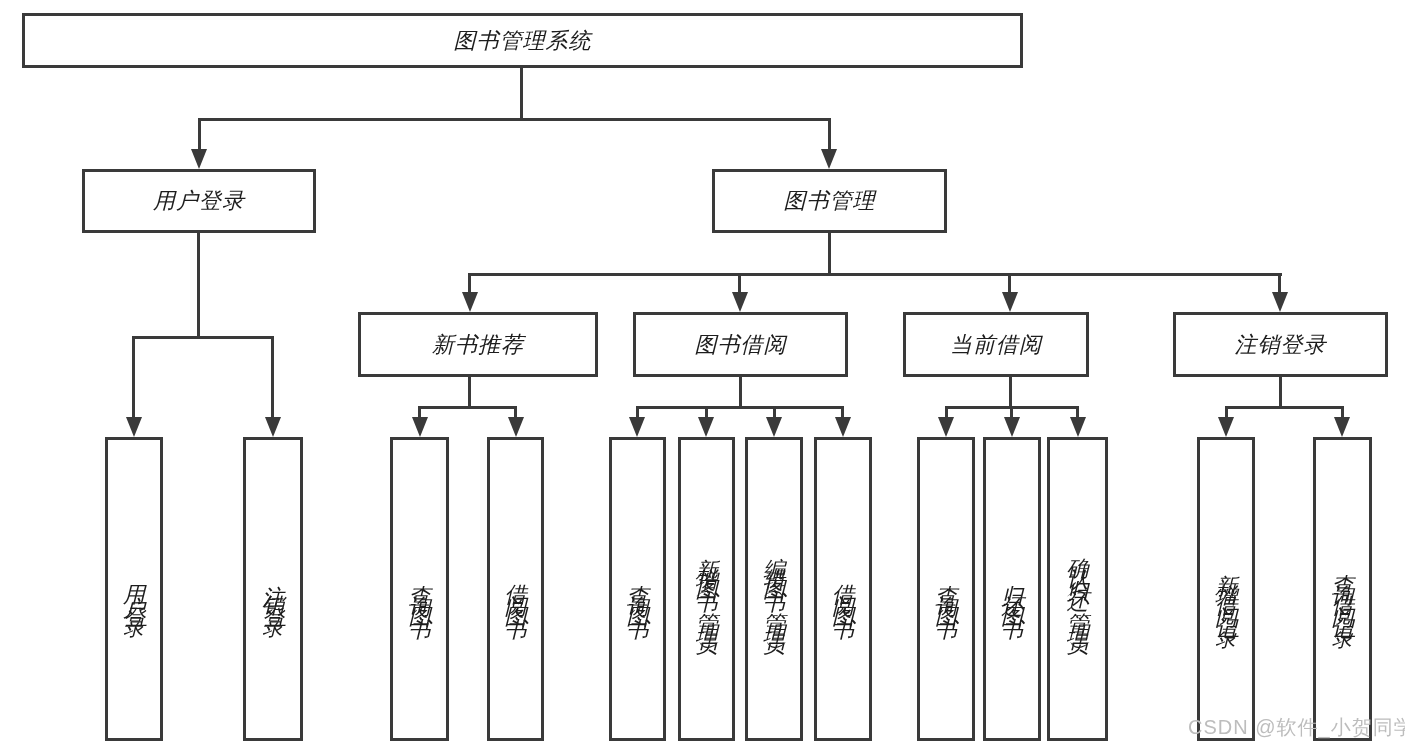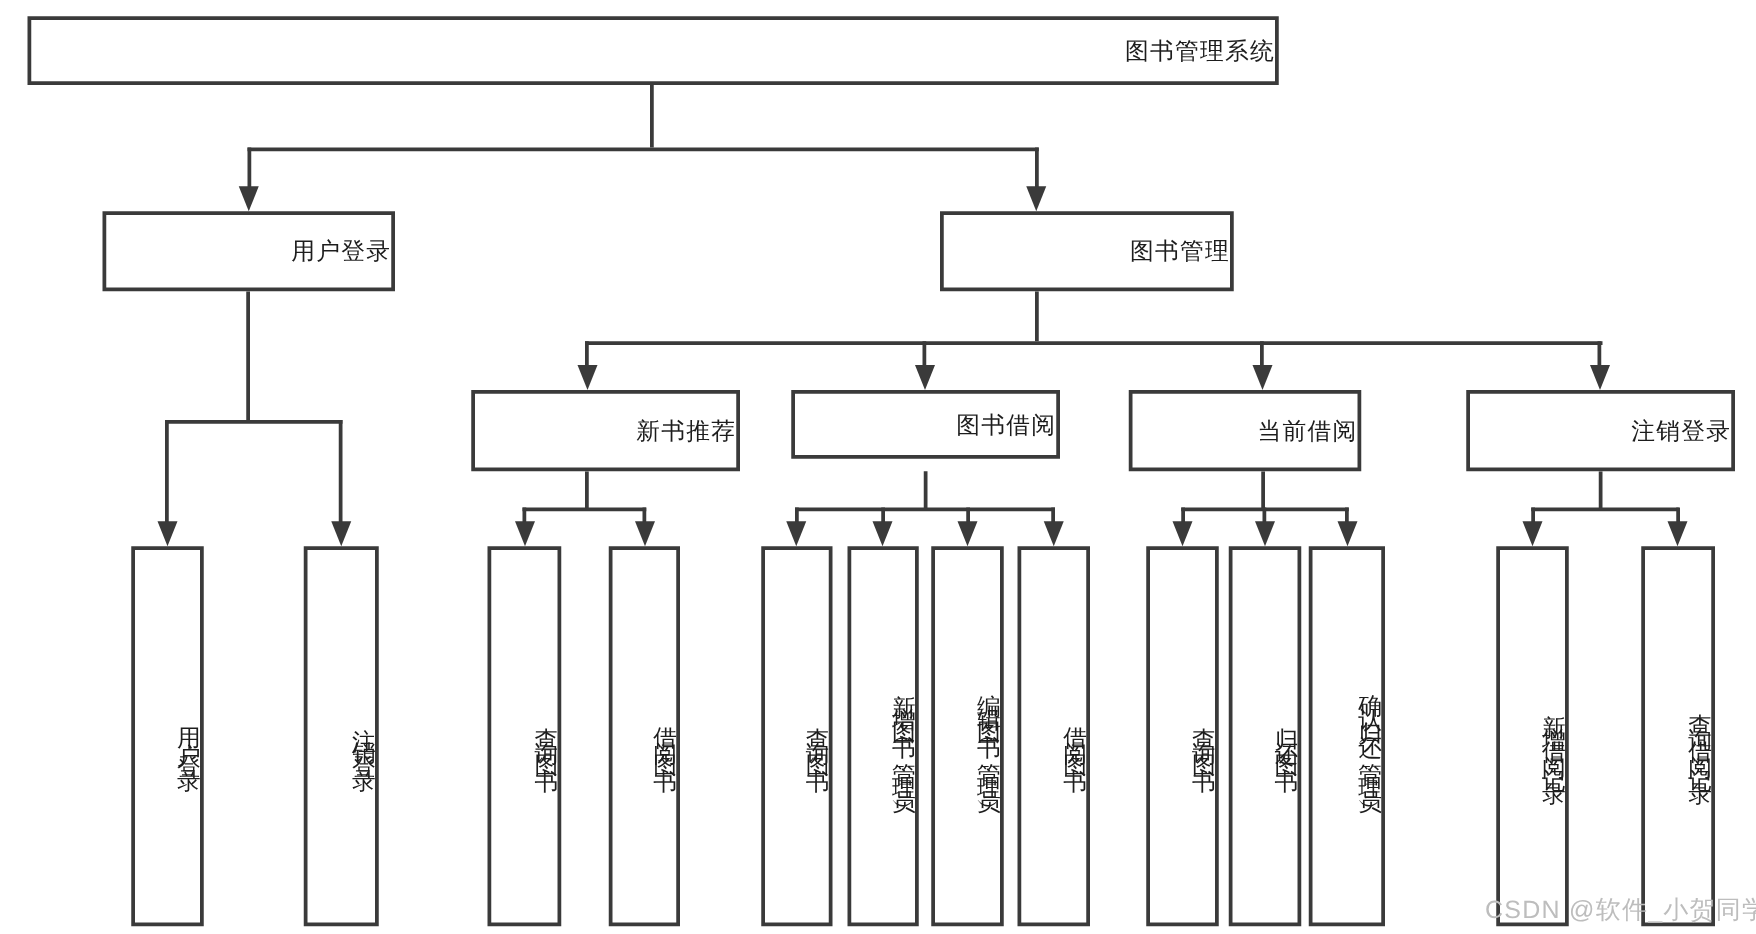--- a/index.html
+++ b/index.html
@@ -13,25 +13,26 @@
     width:1405px;height:747px;position:relative;overflow:hidden;
     background:var(--bg);
     font-family:"Liberation Sans", sans-serif;
     color:var(--text);
   }
   .box{
     position:absolute;
     box-sizing:border-box;
     border:3px solid var(--line);
     background:#ffffff;
-    display:flex;align-items:center;justify-content:flex-end;
-    font-size:19px;
+    display:flex;align-items:center;justify-content:center;
+    font-size:22px;
     color:var(--text);
     letter-spacing:1px;
     z-index:2;
+    font-style:italic;
   }
   .box-v span{
     writing-mode:vertical-rl;
     text-orientation:mixed;
     letter-spacing:11px;
     line-height:1;
   }
   .hline,.vline{
     position:absolute;
     background:var(--line);
@@ -59,29 +60,29 @@
 <body>
 
 <div class="box box-h" style="left:22px;top:13px;width:1001px;height:55px">
   <span>图书管理系统</span>
 </div>
 
 <div class="box box-h" style="left:82px;top:169px;width:234px;height:64px">
   <span>用户登录</span>
 </div>
 
-<div class="box box-h" style="left:752px;top:169px;width:235px;height:64px">
+<div class="box box-h" style="left:712px;top:169px;width:235px;height:64px">
   <span>图书管理</span>
 </div>
 
-<div class="box box-h" style="left:377px;top:312px;width:215px;height:65px">
+<div class="box box-h" style="left:358px;top:312px;width:240px;height:65px">
   <span>新书推荐</span>
 </div>
 
-<div class="box box-h" style="left:633px;top:312px;width:215px;height:55px">
+<div class="box box-h" style="left:633px;top:312px;width:215px;height:65px">
   <span>图书借阅</span>
 </div>
 
 <div class="box box-h" style="left:903px;top:312px;width:186px;height:65px">
   <span>当前借阅</span>
 </div>
 
 <div class="box box-h" style="left:1173px;top:312px;width:215px;height:65px">
   <span>注销登录</span>
 </div>

